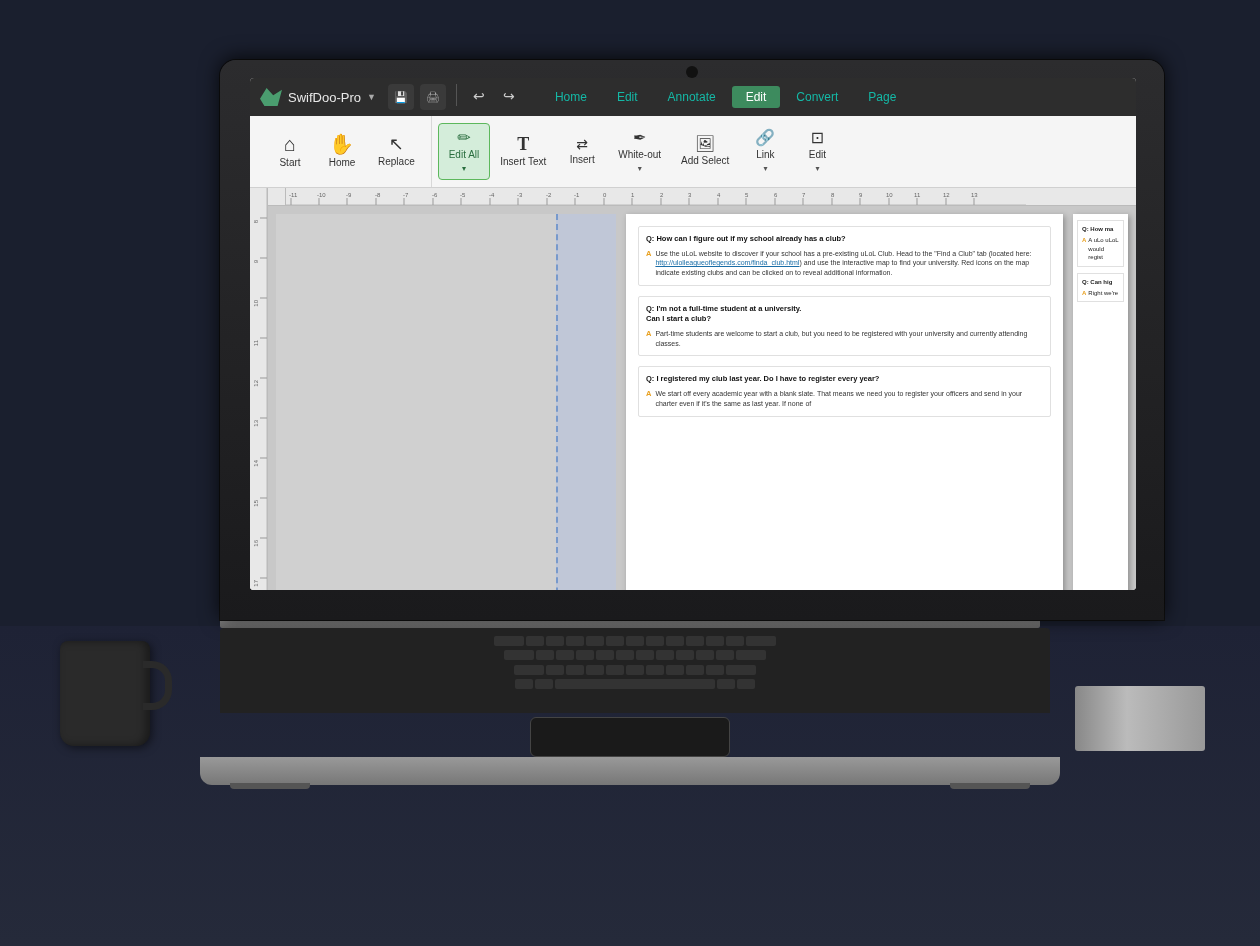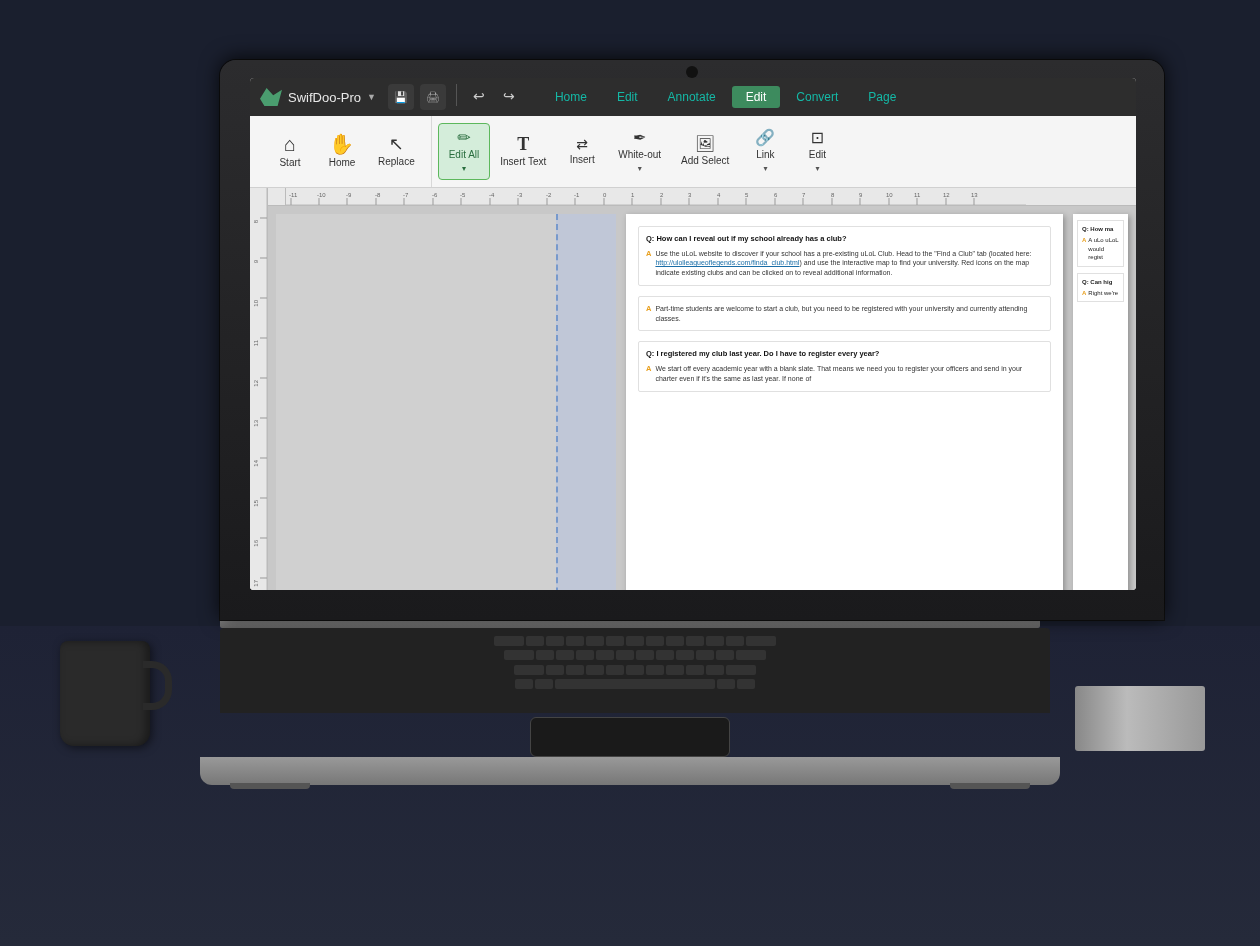--- a/index.html
+++ b/index.html
@@ -600,34 +600,37 @@
               <div style="width:340px; flex-shrink:0; background:#d0d0d0; min-height:440px; position:relative;">
 
                 <div style="position:absolute; top:0; left:280px; width:60px; height:440px; background:rgba(100,150,255,0.15); border-left:2px dashed #7799cc;"></div>
               </div>
 
               <div style="background:#fff; flex:1; min-height:440px; box-shadow:2px 2px 6px rgba(0,0,0,0.3); overflow:hidden;">
                 <div class="pdf-content">
 
                   <div class="qa-block">
                     <div class="qa-question">
-                      <span>Q: How can I reveal out if my school already has a club?</span>
+                      <span>Q: How can I figure out if my school already has a club?</span>
                     </div>
                     <div class="qa-answer-row">
                       <span class="qa-a-label">A</span>
                       <div class="qa-answer-text">
                         Use the uLoL website to discover if your school has a pre-existing uLoL Club. Head to the "Find a Club" tab
                         (located here: <span class="link-text">http://ulolleagueoflegends.com/finda_club.html</span>)
                         and use the interactive map to find your university. Red icons on the map indicate existing clubs and can be
                         clicked on to reveal additional information.
                       </div>
                     </div>
                   </div>
 
                   <div class="qa-block">
+                    <div class="qa-question">
+                      Q: I'm not a full-time student at a university.<br>Can I start a club?
+                    </div>
                     <div class="qa-answer-row">
                       <span class="qa-a-label">A</span>
                       <div class="qa-answer-text">
                         Part-time students are welcome to start a club, but you need to be registered with your university and currently attending classes.
                       </div>
                     </div>
                   </div>
 
                   <div class="qa-block">
                     <div class="qa-question">

